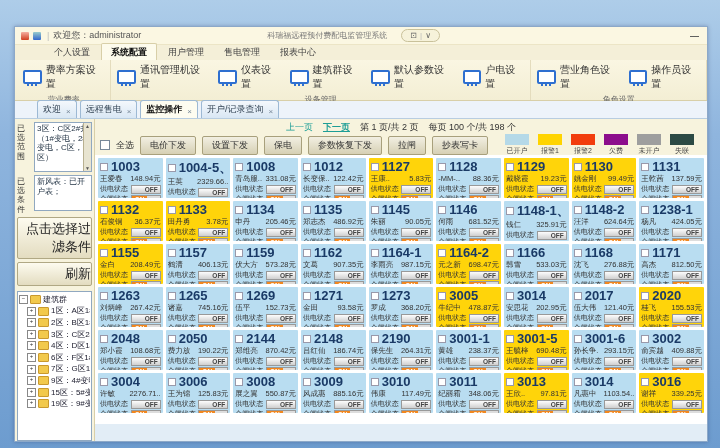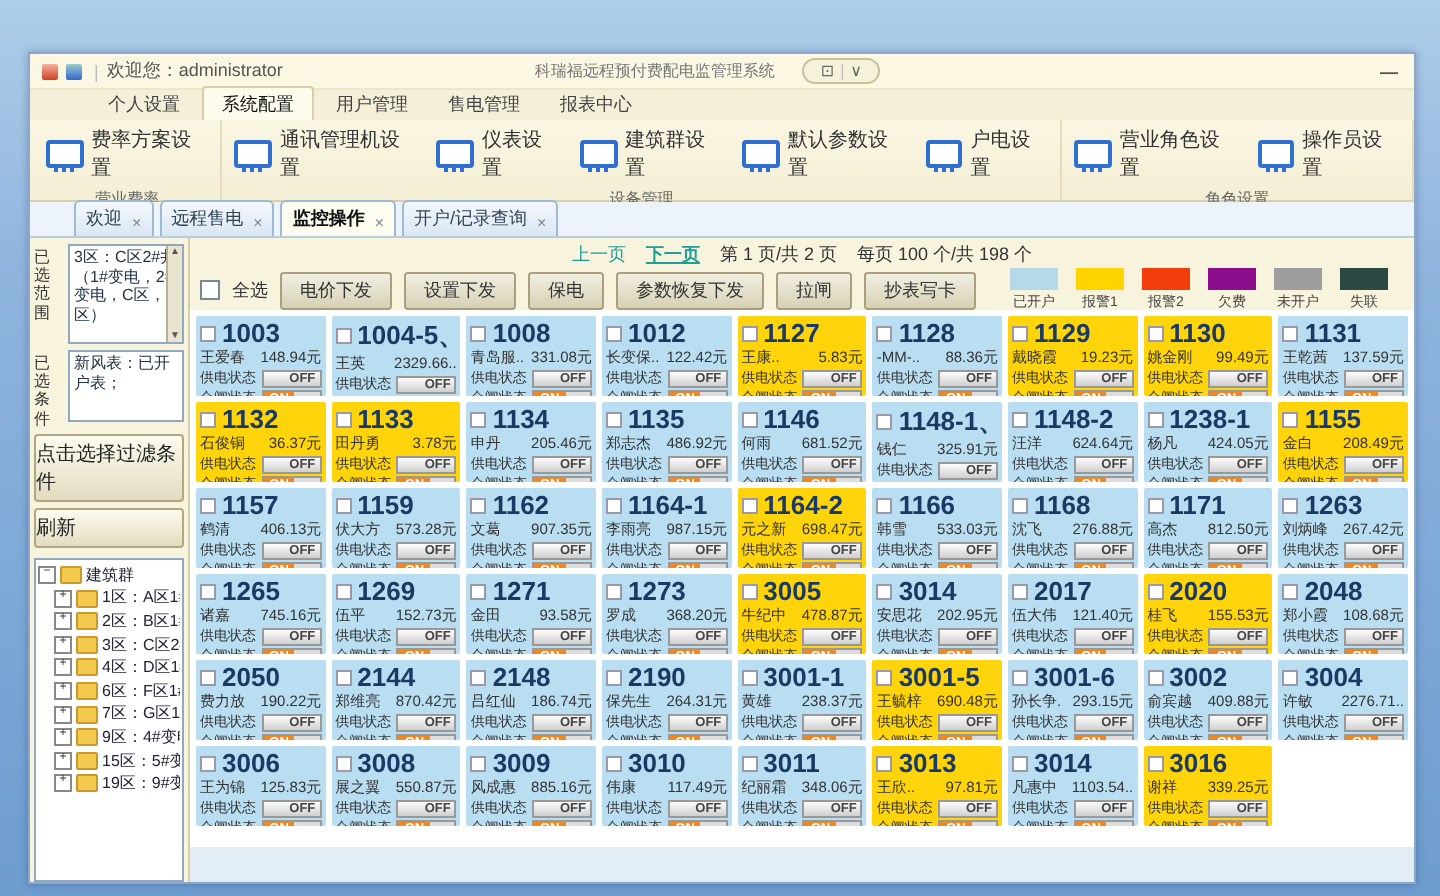--- a/index.html
+++ b/index.html
@@ -17,21 +17,21 @@
   .app-ic.blue{background:linear-gradient(#9cc,#36c);margin-right:2px}
   .sep{color:#bbb}
   .sys-title{margin-left:auto;font-size:8px;color:#777;letter-spacing:0}
   .pill{margin:0 auto 0 10px;display:flex;align-items:center;gap:3px;background:#f6f2da;
         border:1px solid #c9c19a;border-radius:8px;padding:0 8px;height:11px;font-size:8px;color:#666}
   .min-btn{font-size:9px;color:#555;font-weight:bold;padding:0 2px}
   
   .ribbon-tabs{height:15px;background:#f4efd8;display:flex;align-items:flex-end;gap:2px;
                padding-left:30px;font-size:9px}
   .rtab{padding:2px 9px 1px;color:#444;border-radius:2px 2px 0 0}
-  .rtab.active{background:#fdfbec;border:1px solid #d8cfa8;border-bottom:none;font-weight:normal;color:#111}
+  .rtab.active{background:#fdfbec;border:1px solid #d8cfa8;border-bottom:none;font-weight:bold;color:#111}
   
   .ribbon-body{height:40px;background:linear-gradient(#faf6e2,#f3eed4);
                border-bottom:1px solid #d8cfa8;display:flex;padding-left:2px}
   .rgroup{display:flex;flex-direction:column;border-right:1px solid #e4dcbd;padding:1px 4px 0}
   .rgroup-buttons{display:flex;flex:1;gap:6px;align-items:center}
   .rbtn{display:flex;align-items:center;gap:4px;font-size:10px;color:#333;padding:2px 2px;border-radius:2px}
   .monitor-icon{width:15px;height:10px;border:2px solid #2e6fd0;border-radius:2px;background:#fff;position:relative}
   .monitor-icon::after{content:"";position:absolute;left:2px;right:2px;bottom:-4px;height:2px;
                        background:repeating-linear-gradient(90deg,#2e6fd0 0 2px,transparent 2px 4px)}
   .rgroup-label{font-size:8px;color:#666;text-align:center;padding:1px 0 2px}
@@ -50,21 +50,21 @@
   .side-row{display:flex;gap:2px}
   .side-label{width:15px;color:#333;line-height:1.15;padding-top:2px}
   .side-box{flex:1;background:#fff;border:1px solid #90a8c0;padding:1px 2px;color:#234;
             overflow:hidden;line-height:1.2;position:relative}
   .side-box.range{height:46px}
   .side-box.cond{height:32px}
   .sb-scroll{position:absolute;right:0;top:0;bottom:0;width:7px;background:#e8e4d0;
              border-left:1px solid #b8b090;display:flex;flex-direction:column;justify-content:space-between;
              align-items:center;font-size:5px;color:#555}
   .side-btn{background:linear-gradient(#fdfbef,#e3dcc0);border:1px solid #b0a884;border-radius:2px;
-            font-size:10px;padding:2px 0;text-align:left;color:#222}
+            font-size:13px;padding:2px 0;text-align:right;color:#222}
   .tree{flex:1;background:#fff;border:1px solid #90a8c0;margin-top:2px;padding:2px 1px;overflow:hidden}
   .tree-item{display:flex;align-items:center;gap:2px;font-size:8px;color:#223;line-height:1.45;
              white-space:nowrap;overflow:hidden}
   .tree-item.child{padding-left:8px}
   .expander{flex:0 0 auto;width:7px;height:7px;border:1px solid #888;background:#fff;font-size:6px;
             line-height:5px;text-align:center;color:#333}
   .folder-icon{flex:0 0 auto;width:9px;height:7px;background:#f2c94c;border:1px solid #c9992e;border-radius:1px}
   
   .main{flex:1;display:flex;flex-direction:column;min-width:0;background:#f7f3dd}
   .pager{height:16px;display:flex;align-items:center;justify-content:center;gap:10px;font-size:9px;color:#333}
@@ -568,20 +568,40 @@
     <div class="cell-status">
       <span>合闸状态</span>
       <span class="toggle on">
                 <span class="knob">ON</span>
               </span>
     </div>
   </div>
           <div class="cell">
     <div class="cell-head">
       <span class="checkbox"></span>
+      <span>1145</span>
+    </div>
+    <div class="cell-name">
+      <span class="nm">朱丽</span>
+      <span>90.05元</span>
+    </div>
+    <div class="cell-status">
+      <span>供电状态</span>
+      <span class="toggle off">OFF</span>
+    </div>
+    <div class="cell-status">
+      <span>合闸状态</span>
+      <span class="toggle on">
+                <span class="knob">ON</span>
+              </span>
+    </div>
+  </div>
+          <div class="cell">
+    <div class="cell-head">
+      <span class="checkbox"></span>
       <span>1146</span>
     </div>
     <div class="cell-name">
       <span class="nm">何雨</span>
       <span>681.52元</span>
     </div>
     <div class="cell-status">
       <span>供电状态</span>
       <span class="toggle off">OFF</span>
     </div>

